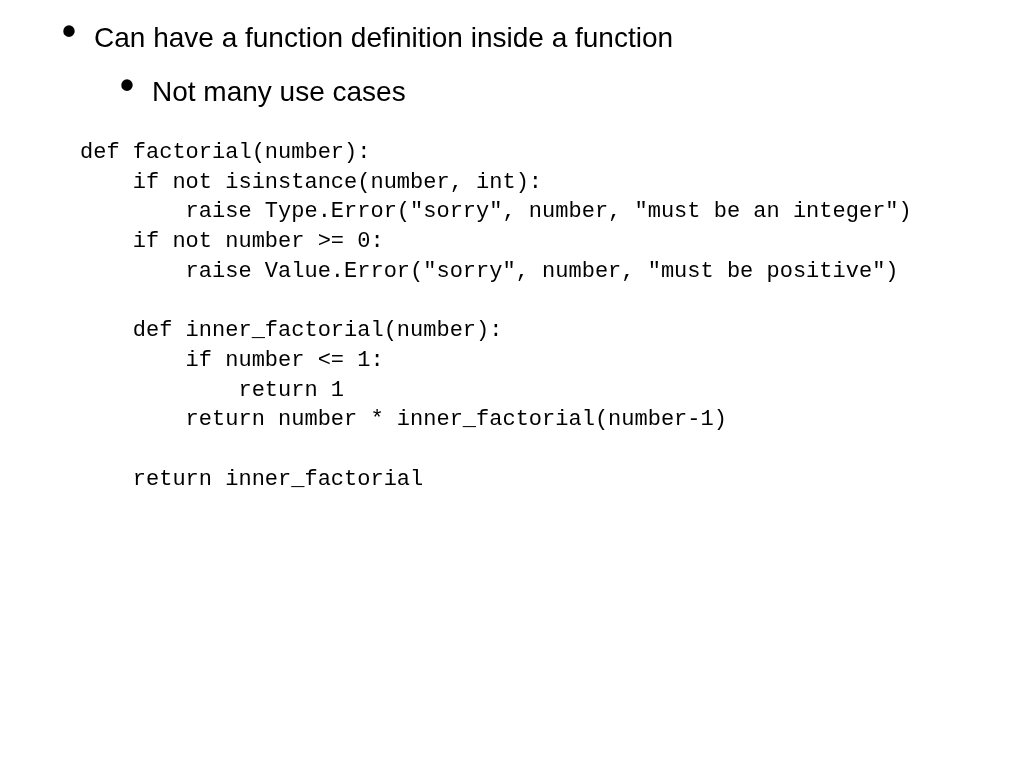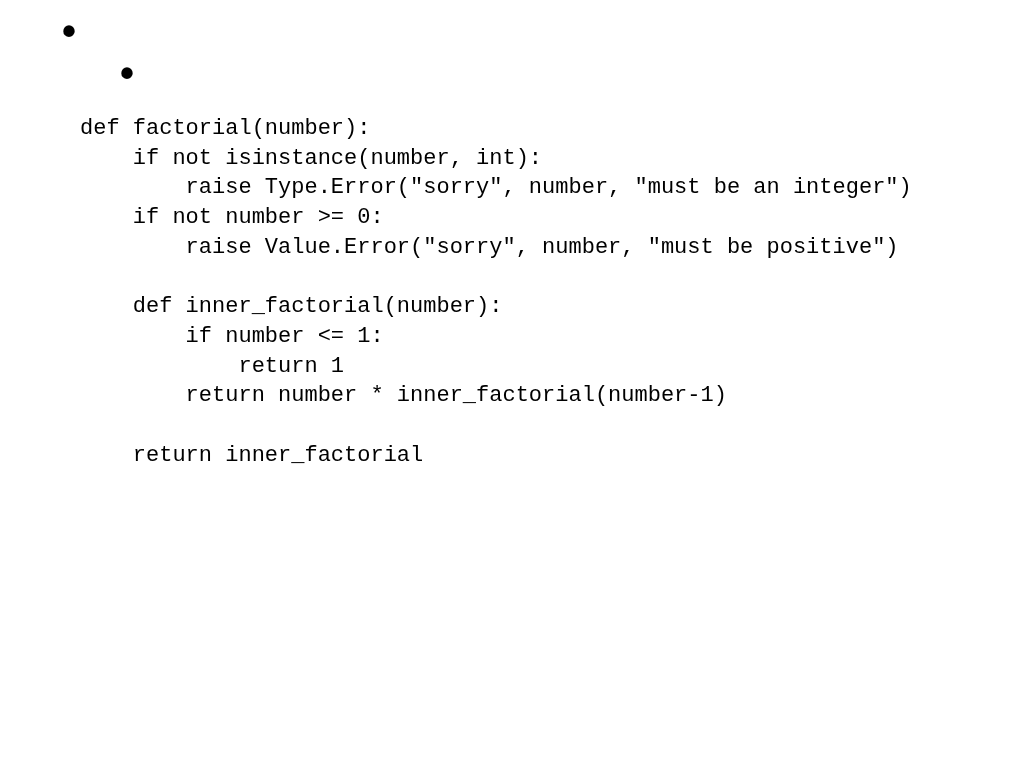--- a/index.html
+++ b/index.html
@@ -61,23 +61,25 @@
   }
 </style>
 </head>
 <body>
 
 <div class="slide">
 
   <ul class="bullet-list">
     <li class="bullet-item level-1">
       <span class="bullet-dot">•</span>
+      <span class="bullet-text">Can have a function definition inside a function</span>
     </li>
     <li class="bullet-item level-2">
       <span class="bullet-dot">•</span>
+      <span class="bullet-text">Not many use cases</span>
     </li>
   </ul>
 
   <div class="code-block">def factorial(number):
     if not isinstance(number, int):
         raise Type.Error("sorry", number, "must be an integer")
     if not number &gt;= 0:
         raise Value.Error("sorry", number, "must be positive")
 
     def inner_factorial(number):

